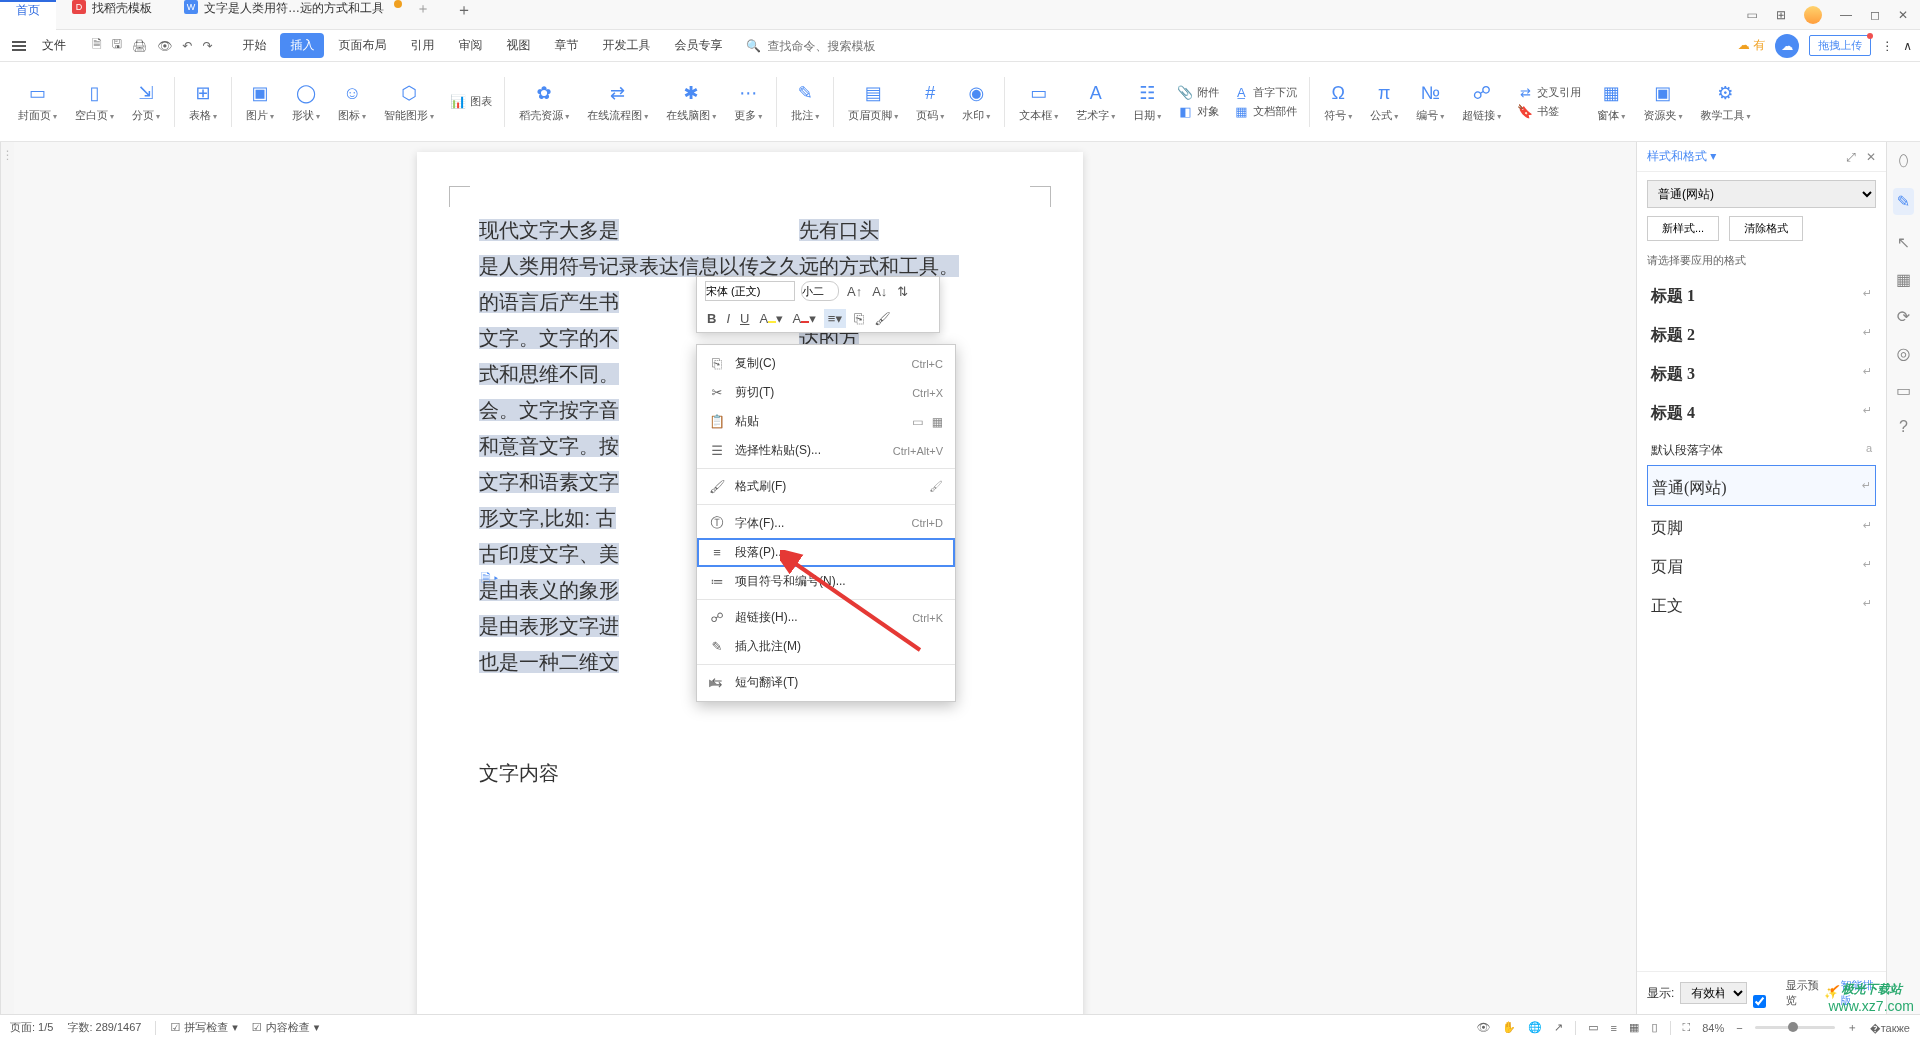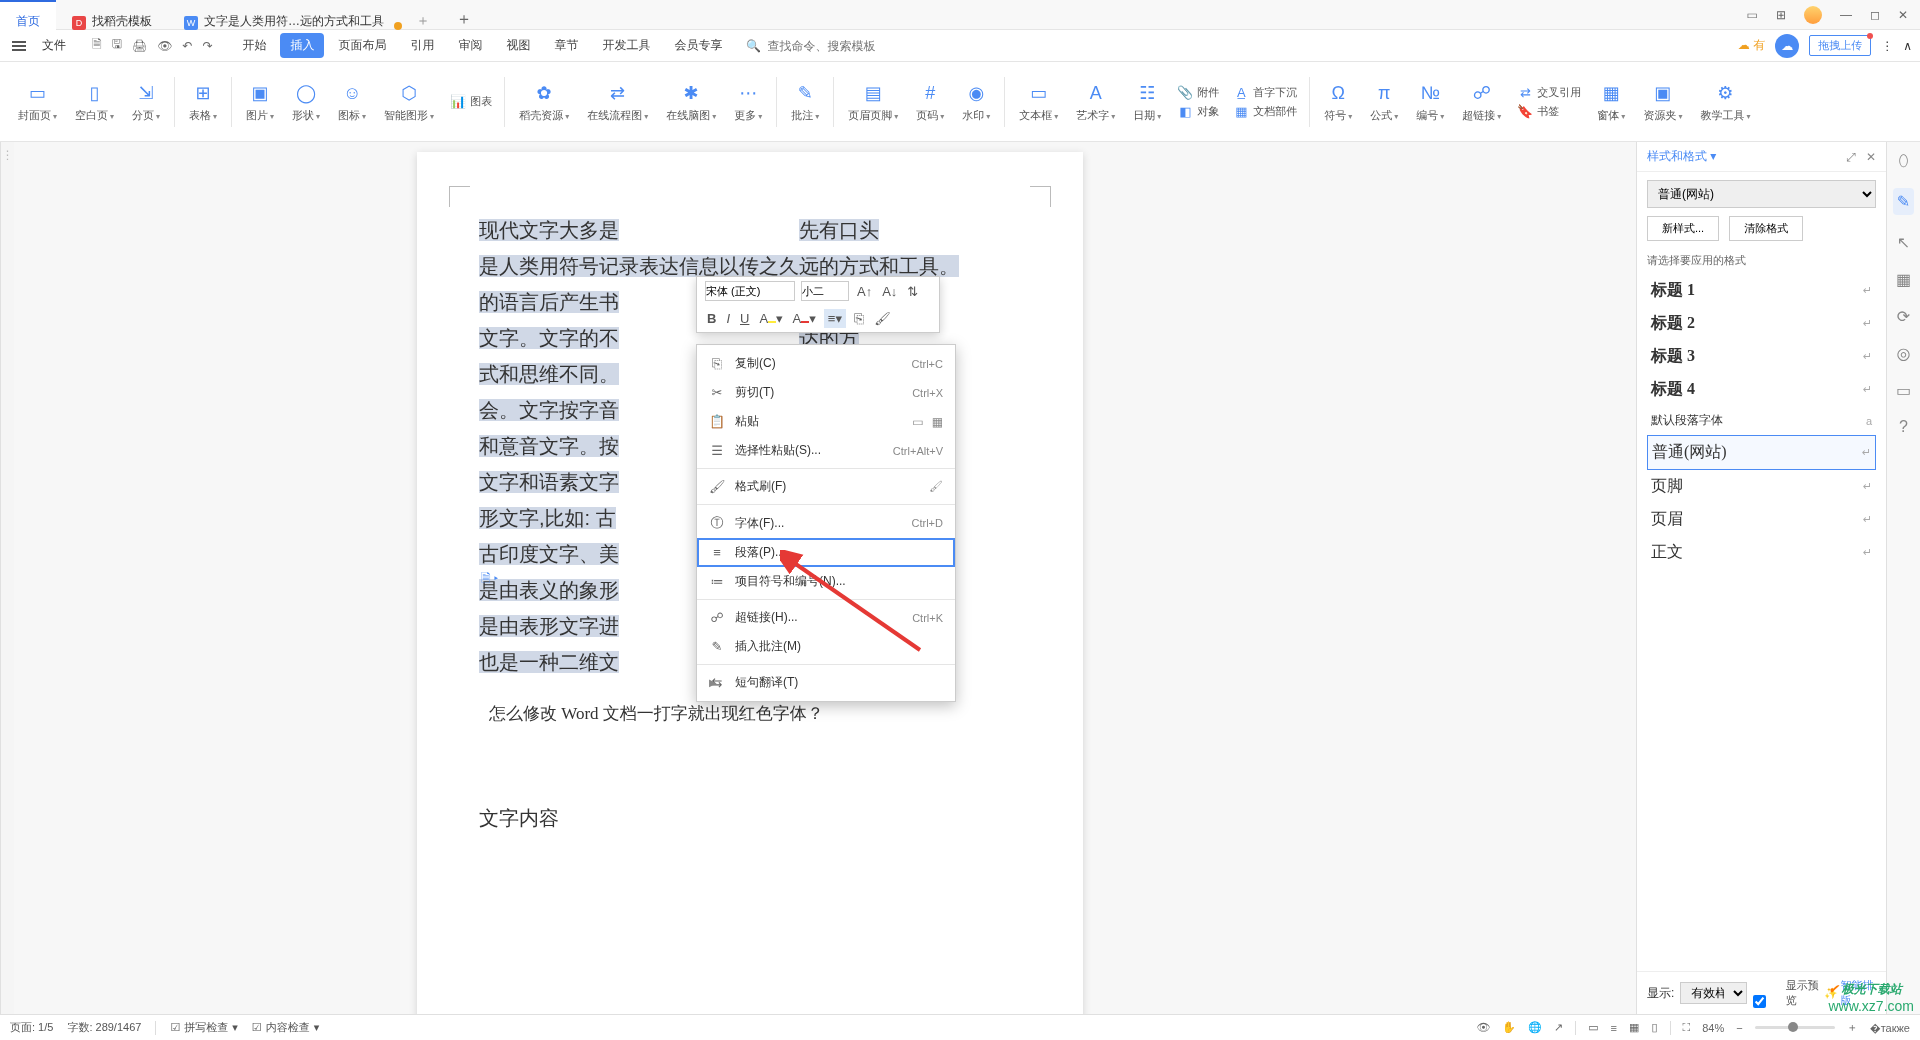--- a/index.html
+++ b/index.html
@@ -1,20 +1,20 @@
 <!DOCTYPE html>
 <html><head>
 <meta charset="utf-8">
 <style>
 * { margin: 0; padding: 0; box-sizing: border-box; font-family: "Microsoft YaHei", sans-serif; }
 body { background: #fff; width: 1920px; height: 1040px; overflow: hidden; position: relative; font-size: 12px; color: #333; transform-origin: top left; }
 
 
 .titlebar { height: 30px; background: #f8f8f8; display: flex; align-items: center; border-bottom: 1px solid #e5e5e5; }
-.tab { height: 30px; padding: 0 16px; display: flex; align-items: flex-end; gap: 6px; cursor: pointer; position: relative; }
+.tab { height: 30px; padding: 0 16px; display: flex; align-items: flex-start; gap: 6px; cursor: pointer; position: relative; }
 .tab.home { background: #fff; color: #2f6be0; border-top: 2px solid #2f6be0; }
 .tab .w-icon { width: 14px; height: 14px; background: #4b8bf4; color:#fff; font-size:9px; display:flex; align-items:center; justify-content:center; border-radius:2px; }
 .tab .d-icon { width: 14px; height: 14px; background: #e94646; color:#fff; font-size:9px; display:flex; align-items:center; justify-content:center; border-radius:2px; }
 .tab .dot { width:8px; height:8px; border-radius:50%; background:#f0a020; margin-left:4px; }
 .tab .close { margin-left:8px; color:#999; font-size:14px; }
 .tab.plus { padding: 0 10px; font-size:16px; color:#666; }
 .titlebar .spacer { flex: 1; }
 .titlebar .win-controls { display:flex; gap:18px; padding-right:12px; color:#666; align-items:center;}
 .titlebar .win-controls span { cursor:pointer; }
 .avatar{width:18px;height:18px;border-radius:50%;background:linear-gradient(#ffd36e,#ff9e3d);}
@@ -58,21 +58,21 @@
 .doctext .line{white-space:nowrap;}
 .subtitle{font-family:"SimSun",serif;font-size:17px;margin-top:22px;text-align:left;padding-left:10px;}
 .section-head{font-family:"SimSun",serif;font-size:20px;margin-top:80px;}
 .outline-ind{position:absolute;left:481px;top:569px;color:#4b8bf4;display:flex;align-items:center;gap:2px;}
 
 
 .mini-tb{position:absolute;left:696px;top:276px;width:244px;background:#fff;border:1px solid #ccc;box-shadow:0 3px 10px rgba(0,0,0,0.2);z-index:60;}
 .mini-tb .row{display:flex;align-items:center;gap:6px;padding:4px 8px;}
 .mini-tb select,.mini-tb input{border:1px solid #ccc;font-size:11px;height:20px;}
 .mini-tb .fname{width:90px;}
-.mini-tb .fsize{width:48px;}
+.mini-tb .fsize{width:38px;border-radius:9px;}
 .mini-tb .ic{cursor:pointer;color:#555;font-size:13px;padding:0 2px;}
 .mini-tb .colorbar{display:inline-block;width:8px;height:2px;}
 
 
 .ctx{position:absolute;left:696px;top:344px;width:260px;background:#fff;border:1px solid #ccc;box-shadow:0 4px 14px rgba(0,0,0,0.25);z-index:55;padding:4px 0;}
 .ctx .item{display:flex;align-items:center;padding:6px 12px;gap:10px;cursor:pointer;color:#333;}
 .ctx .item .ic{width:16px;text-align:center;color:#666;font-size:13px;}
 .ctx .item .txt{flex:1;font-size:12px;}
 .ctx .item .sc{color:#888;font-size:11px;}
 .ctx .item .arrow{color:#888;font-size:10px;}
@@ -86,21 +86,21 @@
 .panel{width:250px;background:#fff;border-left:1px solid #e0e0e0;display:flex;flex-direction:column;}
 .panel .hdr{display:flex;align-items:center;padding:6px 10px;border-bottom:1px solid #eee;}
 .panel .hdr .ttl{color:#4b8bf4;font-size:12px;}
 .panel .hdr .hicons{margin-left:auto;display:flex;gap:10px;color:#888;cursor:pointer;}
 .panel .body{padding:8px 10px;flex:1;overflow:auto;}
 .panel select{width:100%;height:28px;border:1px solid #ccc;padding:0 6px;font-size:12px;}
 .panel .btns{display:flex;gap:10px;margin-top:8px;}
 .panel .btns button{flex:none;padding:4px 14px;border:1px solid #ccc;background:#fff;cursor:pointer;font-size:11px;}
 .panel .hint{margin:12px 0 6px;color:#666;font-size:11px;}
 .style-item{display:flex;justify-content:space-between;align-items:center;padding:6px 4px;cursor:pointer;}
-.style-item .nm{font-size:16px;font-family:"SimSun",serif;}
+.style-item .nm{font-size:16px;font-family:"SimSun",serif;margin-top:6px;}
 .style-item .nm.h{font-weight:bold;}
 .style-item .mk{color:#aaa;font-size:11px;}
 .style-item.default .nm{font-size:12px;}
 .style-item.sel-style{border:1px solid #4b8bf4;background:#f5f9ff;}
 .panel .ftr{border-top:1px solid #eee;padding:6px 10px;display:flex;gap:6px;}
 .panel .ftr .row{display:flex;align-items:center;gap:6px;}
 .panel .ftr select{flex:1;height:22px;}
 .panel .ftr label{font-size:11px;color:#555;display:flex;align-items:flex-end;gap:20px;}
 .smart-typeset{margin-left:auto;color:#4b8bf4;font-size:11px;display:flex;align-items:center;gap:2px;}
 
@@ -338,21 +338,20 @@
           <div class="line"><span class="sel">式和思维不同。</span><span style="margin-left:180px" class="sel">文明社</span></div>
           <div class="line"><span class="sel">会。文字按字音</span><span style="margin-left:180px" class="sel">音文字</span></div>
           <div class="line"><span class="sel">和意音文字。按</span><span style="margin-left:180px" class="sel">、音节</span></div>
           <div class="line"><span class="sel">文字和语素文字</span><span style="margin-left:180px" class="sel">字的象</span></div>
           <div class="line"><span class="sel">形文字,比如: 古</span><span style="margin-left:180px" class="sel">形文字、</span></div>
           <div class="line"><span class="sel">古印度文字、美</span><span style="margin-left:180px" class="sel">音文字</span></div>
           <div class="line"><span class="sel">是由表义的象形</span><span style="margin-left:180px" class="sel">。汉字</span></div>
           <div class="line"><span class="sel">是由表形文字进</span><span style="margin-left:180px" class="sel">素文字,</span></div>
           <div class="line"><span class="sel">也是一种二维文</span></div>
         </div>
-      <div class="subtitle">怎么修改 Word 文档一打字就出现红色字体？</div>
       <div class="section-head">文字内容</div>
     </div>
   </div>
 
   <div class="panel">
     <div class="hdr">
       <span class="ttl"><span>样式和格式</span> ▾</span>
       <span class="hicons">
           <span>⤢</span>
           <span>✕</span>

